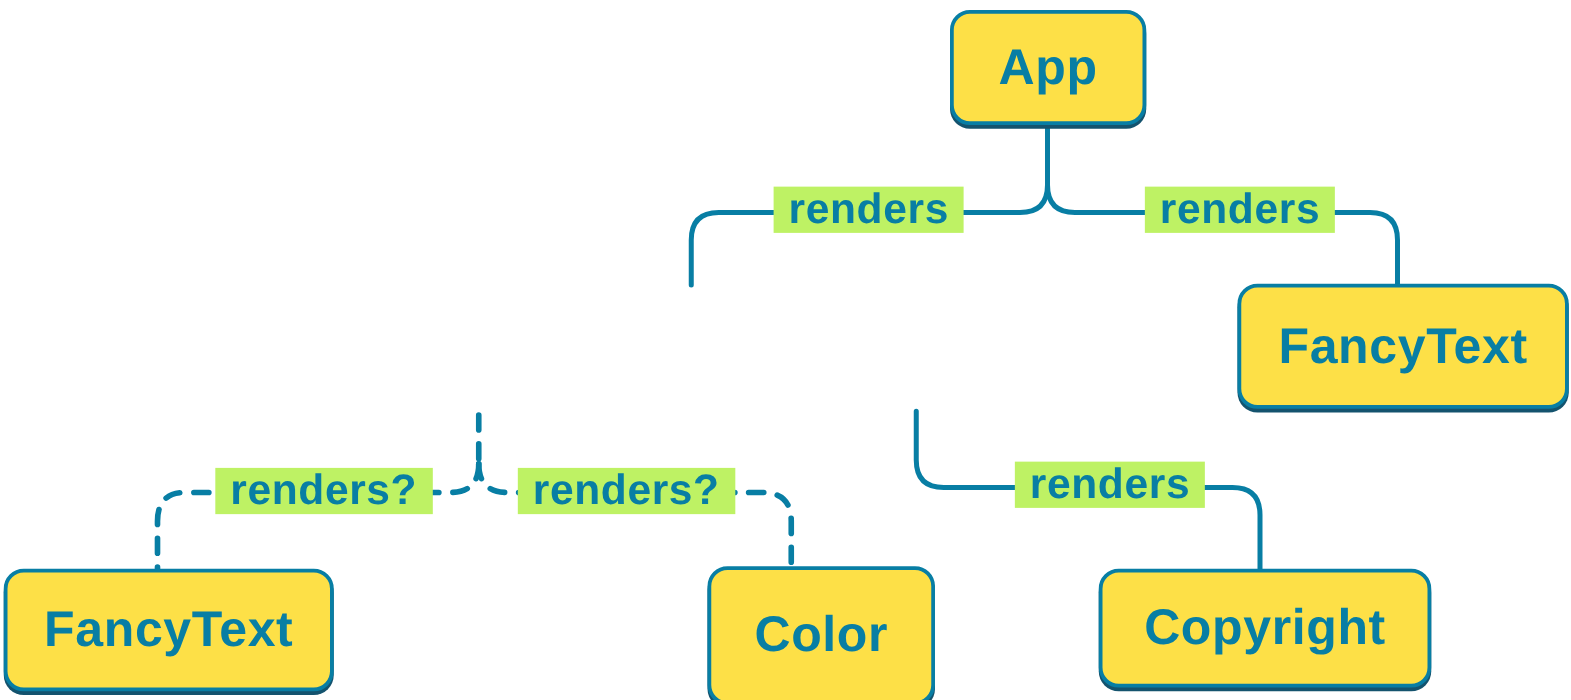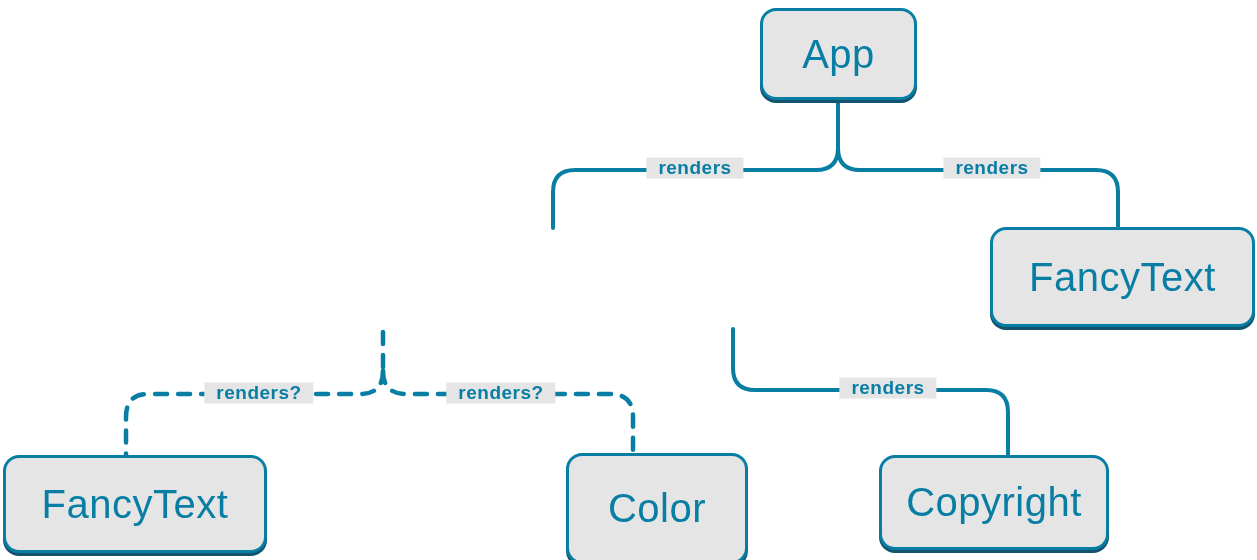--- a/index.html
+++ b/index.html
@@ -28,38 +28,38 @@
     stroke-width: 4;
     stroke-linecap: round;
   }
   .edges path.dashed {
     stroke-width: 4.5;
     stroke-dasharray: 12 11;
   }
   .node {
     position: absolute;
     box-sizing: border-box;
-    background: #e5e5e5;
+    background: #fde047;
     border: 3px solid #087ea4;
     border-radius: 16px;
     box-shadow: 0 3px 0 0 #14536e;
     display: flex;
     align-items: center;
     justify-content: center;
     color: #087ea4;
     font-size: 40px;
-    font-weight: 400;
+    font-weight: 700;
     letter-spacing: 0.5px;
   }
   .edge-label {
     position: absolute;
     transform: translate(-50%, -50%);
-    background: #e5e5e5;
+    background: #bef264;
     color: #087ea4;
-    font-size: 19px;
+    font-size: 34px;
     font-weight: 700;
     letter-spacing: 0.5px;
     padding: 0 12px;
     white-space: nowrap;
     line-height: 1.1;
   }
 </style>
 </head>
 <body>
 
@@ -100,17 +100,17 @@
   </div>
 
   <div class="node" style="left:3px; top:455px; width:264px; height:98px;">
     <span>FancyText</span>
   </div>
 
   <div class="node" style="left:566px; top:453px; width:182px; height:111px;">
     <span>Color</span>
   </div>
 
-  <div class="node" style="left:879px; top:455px; width:230px; height:95px;">
+  <div class="node" style="left:879px; top:455px; width:266px; height:95px;">
     <span>Copyright</span>
   </div>
 
 </div>
 
 </body></html>

